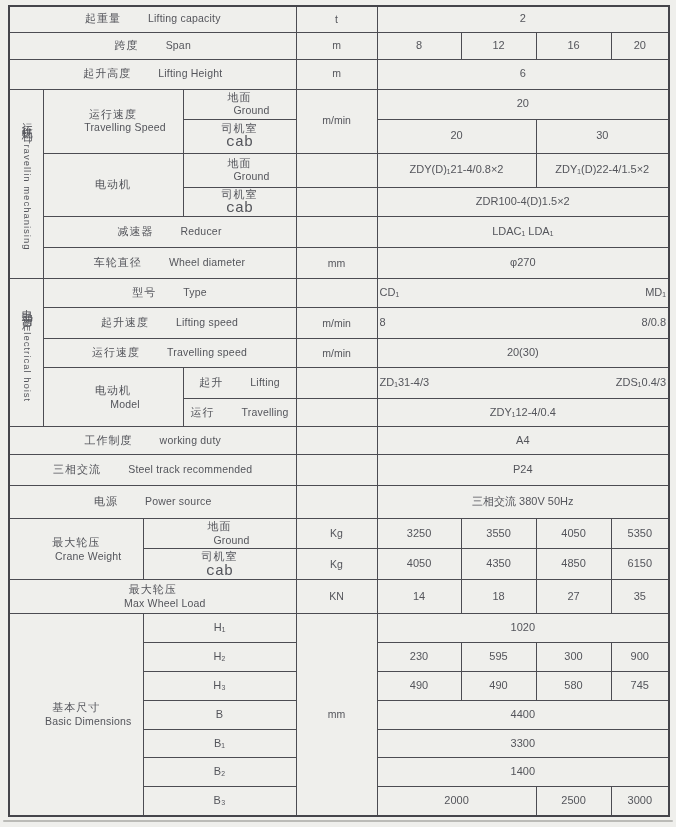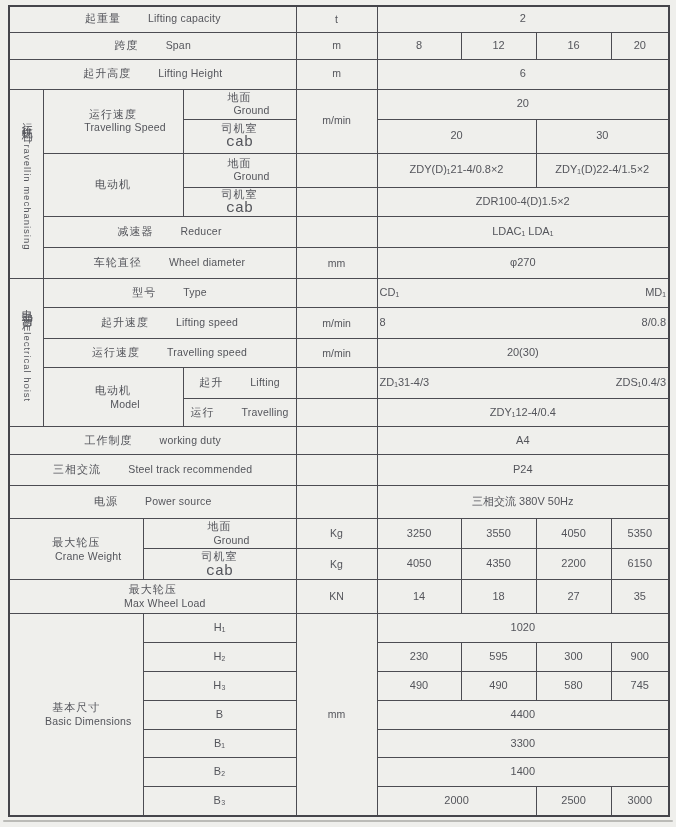--- a/index.html
+++ b/index.html
@@ -268,21 +268,21 @@
   </tr>
 
   <tr style="height:31px">
     <td colspan="2">
       <span class="zh block">司机室</span>
       <span class="cab">cab</span>
     </td>
     <td class="unit">Kg</td>
     <td class="val">4050</td>
     <td class="val">4350</td>
-    <td class="val">2200</td>
+    <td class="val">4850</td>
     <td class="val">6150</td>
   </tr>
 
   <tr style="height:34px">
     <td colspan="4">
       <span class="zh block">最大轮压</span>
       <span class="en block">Max Wheel Load</span>
     </td>
     <td class="unit">KN</td>
     <td class="val">14</td>

